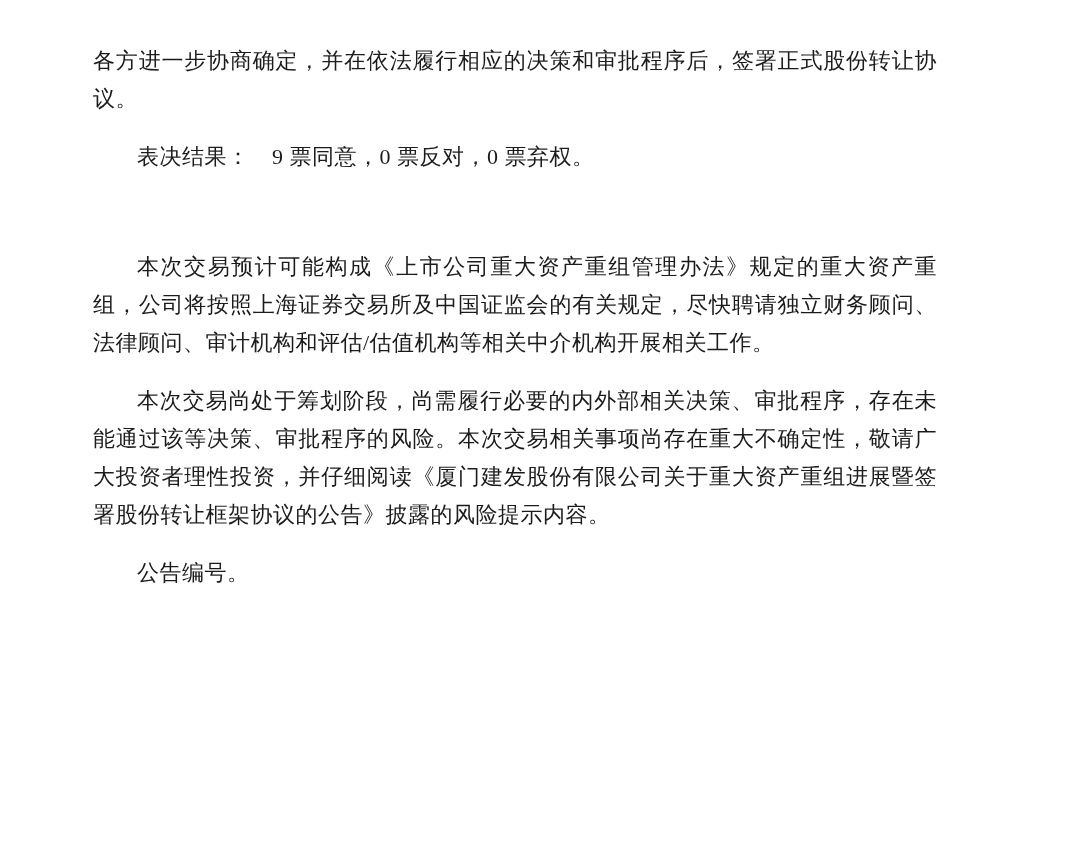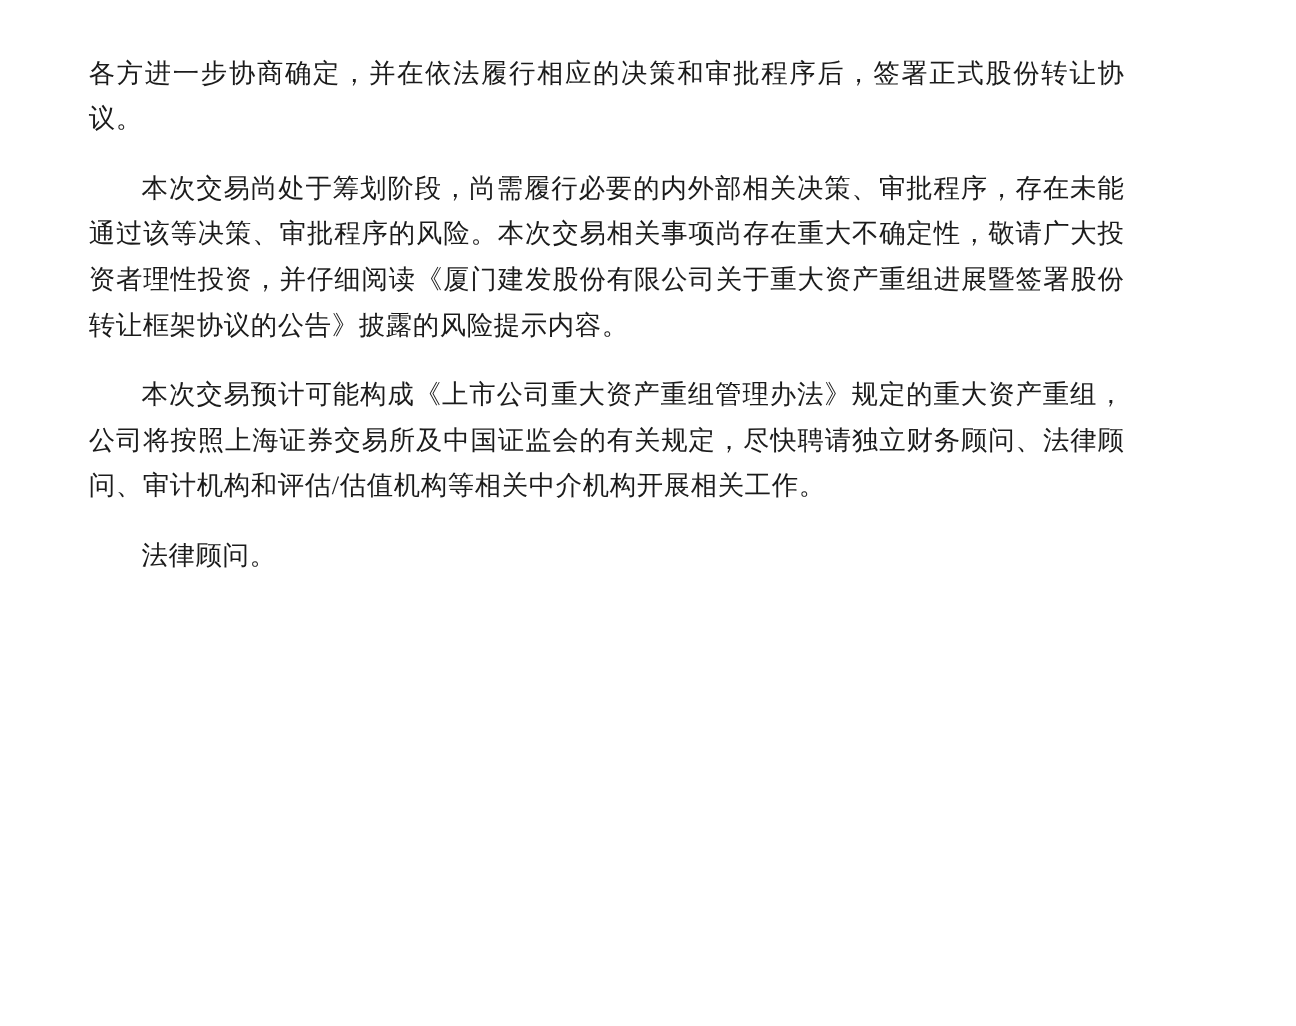--- a/index.html
+++ b/index.html
@@ -10,21 +10,21 @@
     width: 1080px;
     height: 855px;
     background: #ffffff;
     overflow: hidden;
     font-family: "Liberation Serif", "DejaVu Serif", serif;
   }
   .doc {
     box-sizing: border-box;
     width: 1080px;
     height: 855px;
-    padding: 42px 143px 0 74px;
+    padding: 42px 143px 0 93px;
     color: #1b1b1b;
     font-size: 22px;
     line-height: 38px;
     text-align: justify;
     letter-spacing: 0.5px;
   }
   .para {
     margin: 0 0 20px 0;
   }
   .indent {
@@ -50,22 +50,23 @@
     margin: 0;
   }
 </style>
 </head>
 <body>
 
 <div class="doc">
 
   <p class="para">各方进一步协商确定，并在依法履行相应的决策和审批程序后，签署正式股份转让协议。</p>
 
+  <p class="para indent vote">表决结果：　9 票同意，0 票反对，0 票弃权。</p>
+
+  <p class="para indent">本次交易预计可能构成《上市公司重大资产重组管理办法》规定的重大资产重组，公司将按照上海证券交易所及中国证监会的有关规定，尽快聘请独立财务顾问、法律顾问、审计机构和评估/估值机构等相关中介机构开展相关工作。</p>
 
   <p class="para indent">本次交易尚处于筹划阶段，尚需履行必要的内外部相关决策、审批程序，存在未能通过该等决策、审批程序的风险。本次交易相关事项尚存在重大不确定性，敬请广大投资者理性投资，并仔细阅读《厦门建发股份有限公司关于重大资产重组进展暨签署股份转让框架协议的公告》披露的风险提示内容。</p>
 
-  <p class="para indent">本次交易预计可能构成《上市公司重大资产重组管理办法》规定的重大资产重组，公司将按照上海证券交易所及中国证监会的有关规定，尽快聘请独立财务顾问、法律顾问、审计机构和评估/估值机构等相关中介机构开展相关工作。</p>
 
-
-  <p class="para indent closing">法律顾问。</p>
+  <p class="para indent closing">公告编号。</p>
 
 
 </div>
 
 </body></html>

